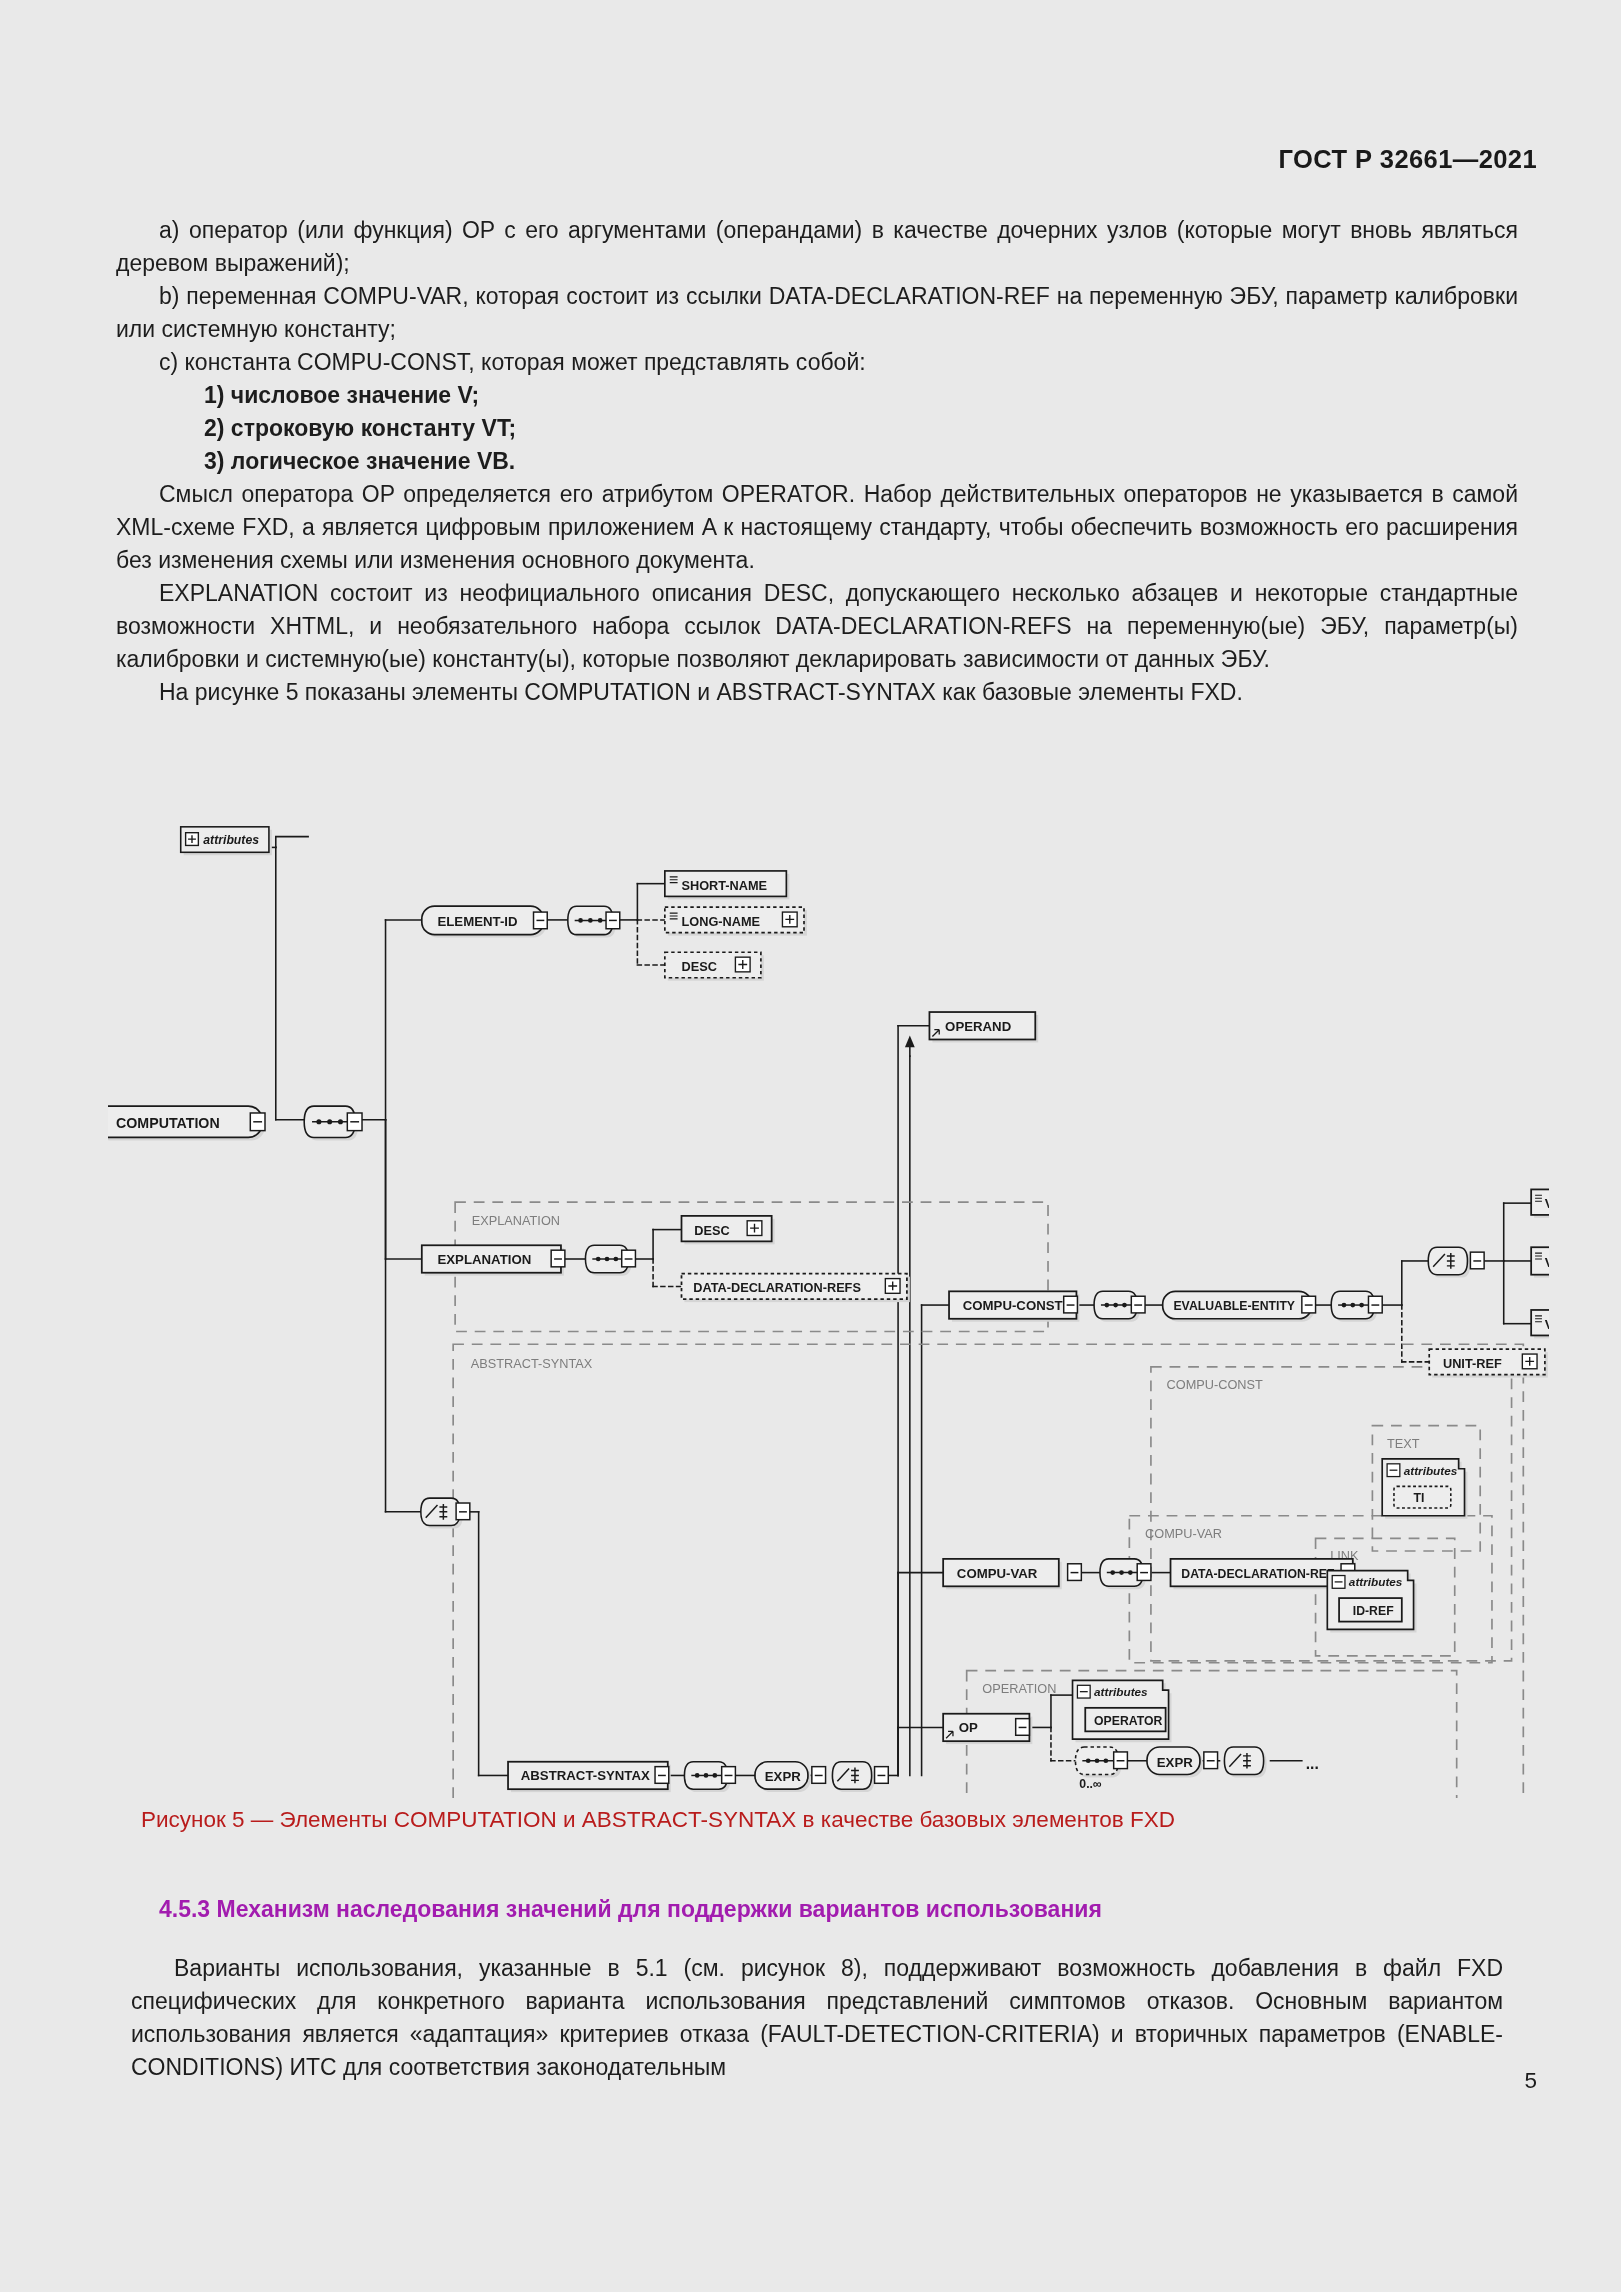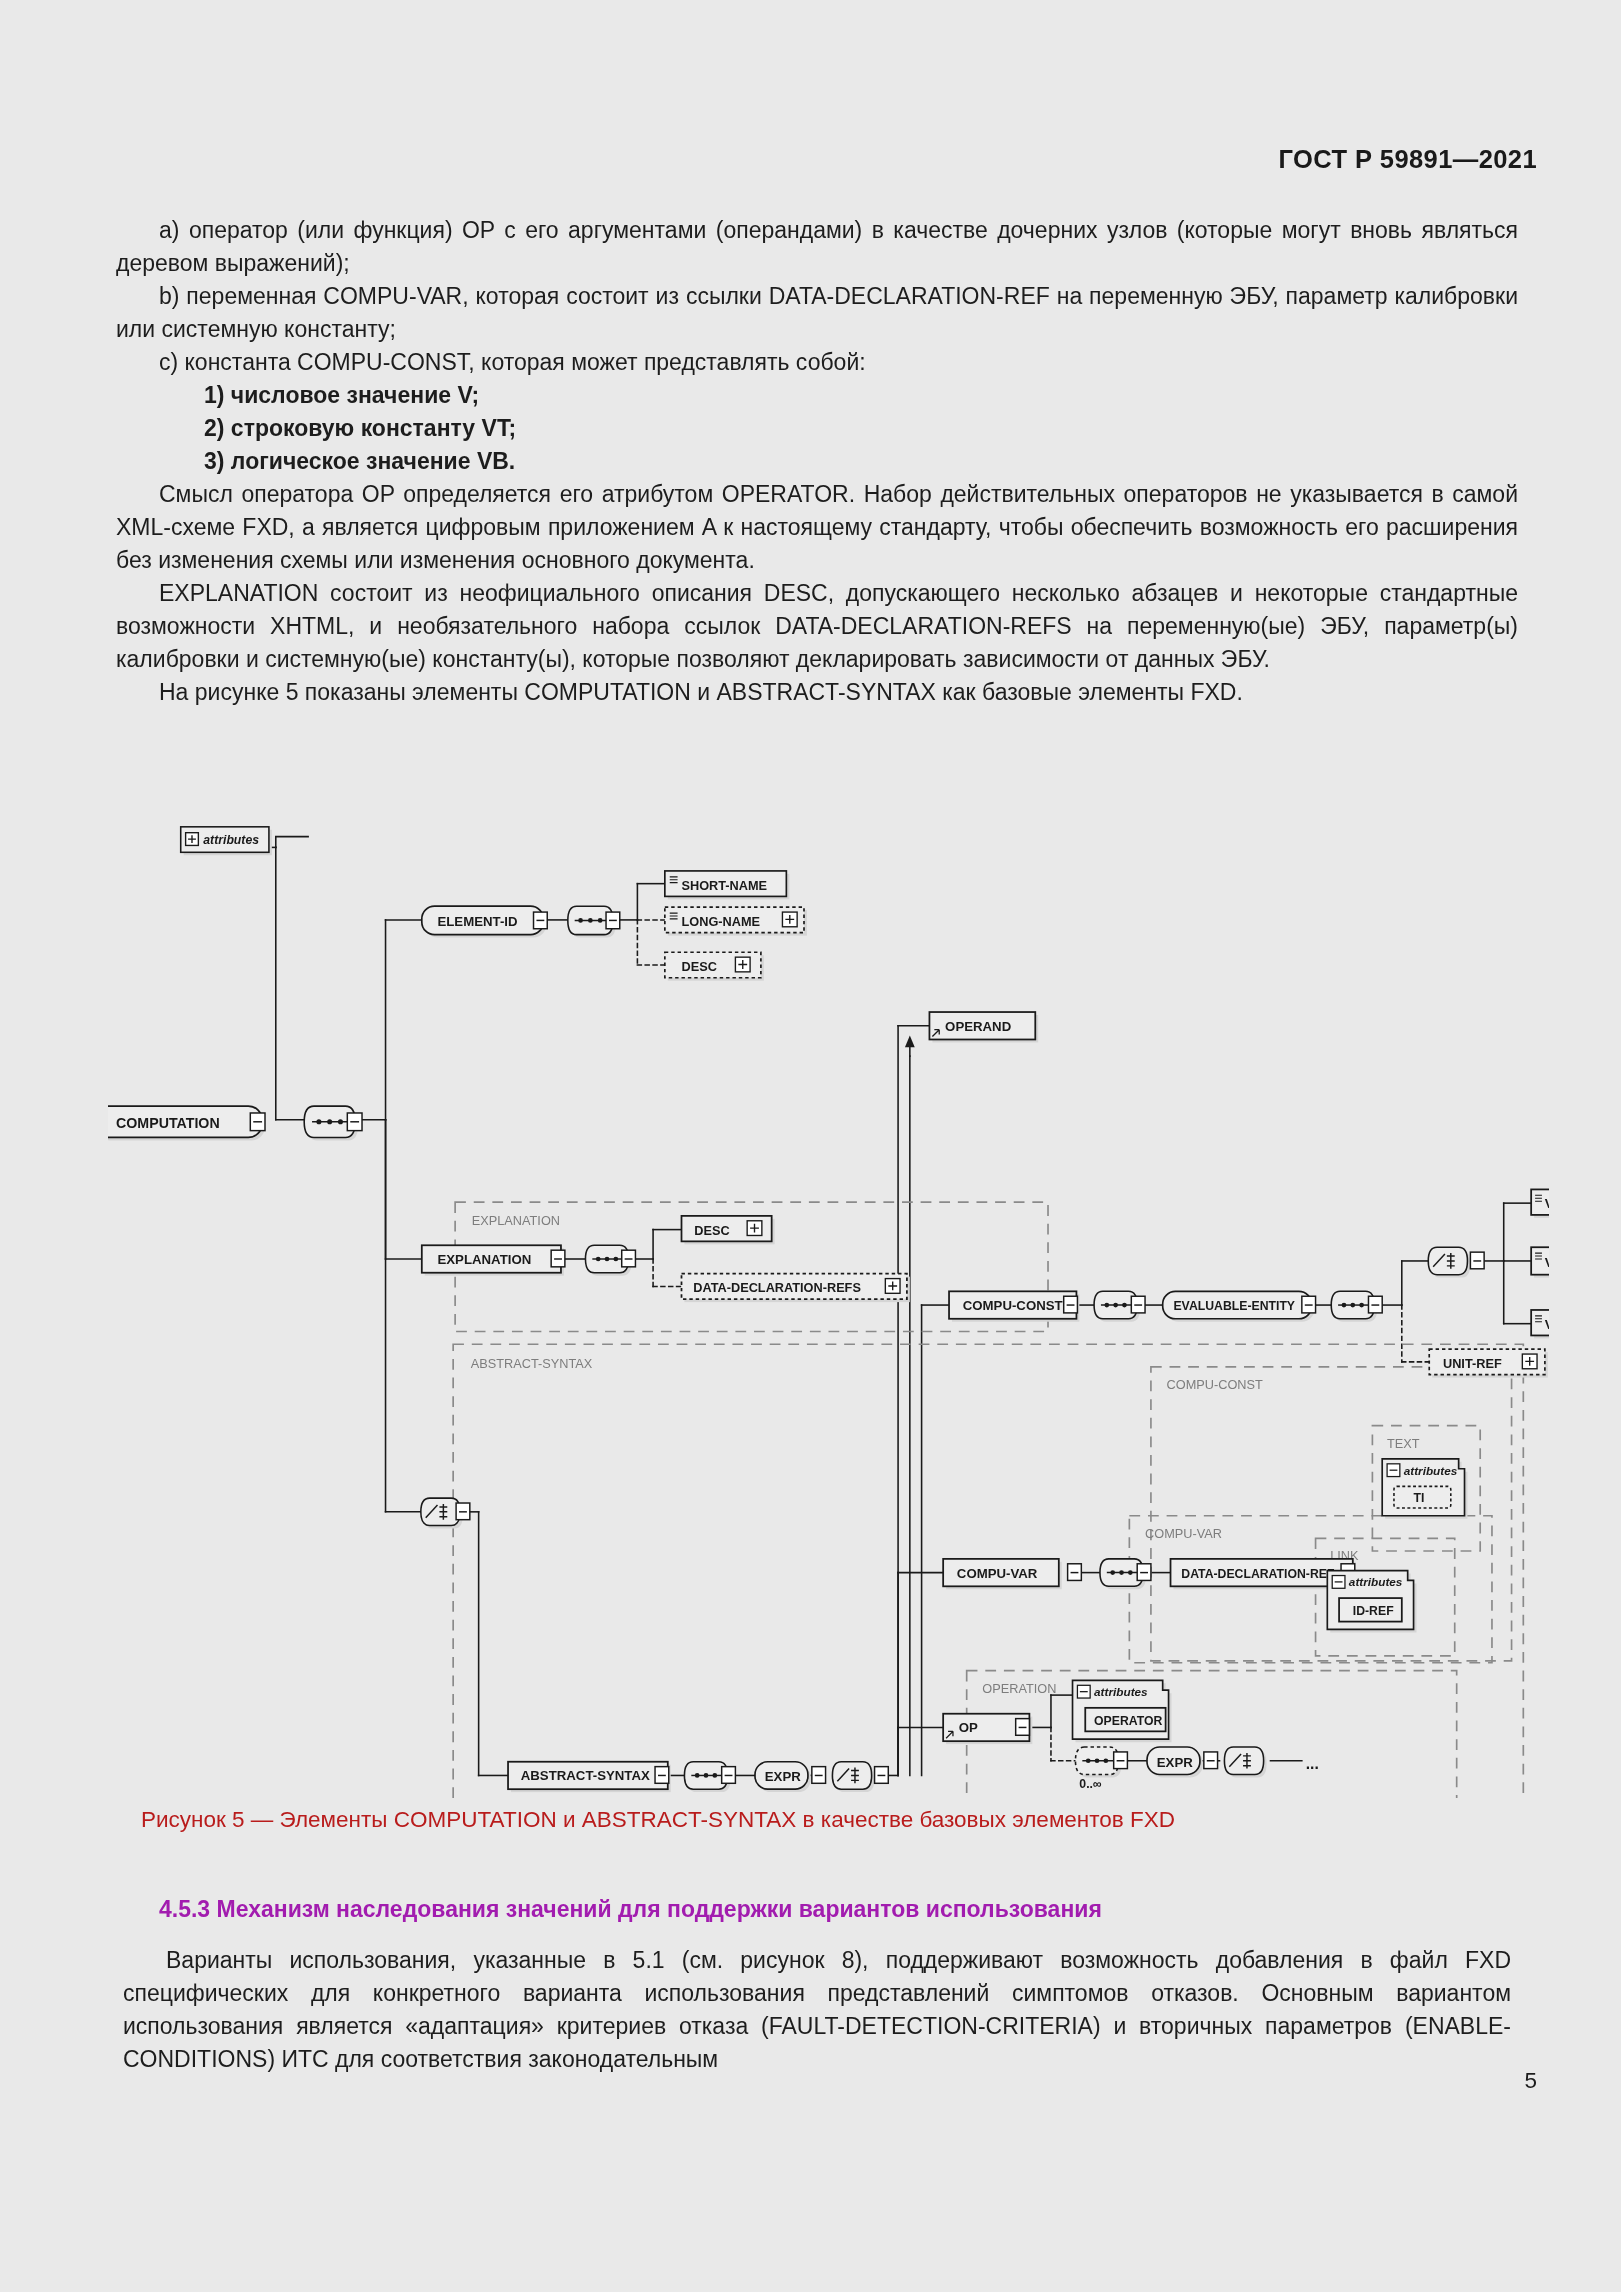--- a/index.html
+++ b/index.html
@@ -69,21 +69,21 @@
   .body-text2 {
     position: absolute;
     left: 116px;
     top: 1937px;
     width: 1402px;
     font-size: 23px;
     line-height: 33px;
     text-align: justify;
     color: #1d1d1d;
   }
-  .body-text2 p { margin: 7px; text-indent: 43px; }
+  .body-text2 p { margin: 15px; text-indent: 43px; }
 
   .page-number {
     position: absolute;
     right: 84px;
     top: 2068px;
     font-size: 22.5px;
     color: #1d1d1d;
   }
 
   
@@ -92,21 +92,21 @@
     left: 108px;
     top: 818px;
     width: 1441px;
     height: 980px;
   }
   #diagram svg { display: block; }
 </style>
 </head>
 <body>
 
-<div class="page-header">ГОСТ Р 59891—2021</div>
+<div class="page-header">ГОСТ Р 32661—2021</div>
 
 <div class="body-text">
   <p>a) оператор (или функция) OP с его аргументами (операндами) в качестве дочерних узлов (которые могут вновь являться деревом выражений);</p>
   <p>b) переменная COMPU-VAR, которая состоит из ссылки DATA-DECLARATION-REF на переменную ЭБУ, параметр калибровки или системную константу;</p>
   <p>c) константа COMPU-CONST, которая может представлять собой:</p>
   <p class="sub1">1) числовое значение V;</p>
   <p class="sub1">2) строковую константу VT;</p>
   <p class="sub1">3) логическое значение VB.</p>
   <p>Смысл оператора OP определяется его атрибутом OPERATOR. Набор действительных операторов не указывается в самой XML-схеме FXD, а является цифровым приложением A к настоящему стандарту, чтобы обеспечить возможность его расширения без изменения схемы или изменения основного документа.</p>
   <p>EXPLANATION состоит из неофициального описания DESC, допускающего несколько абзацев и некоторые стандартные возможности XHTML, и необязательного набора ссылок DATA-DECLARATION-REFS на переменную(ые) ЭБУ, параметр(ы) калибровки и системную(ые) константу(ы), которые позволяют декларировать зависимости от данных ЭБУ.</p>

